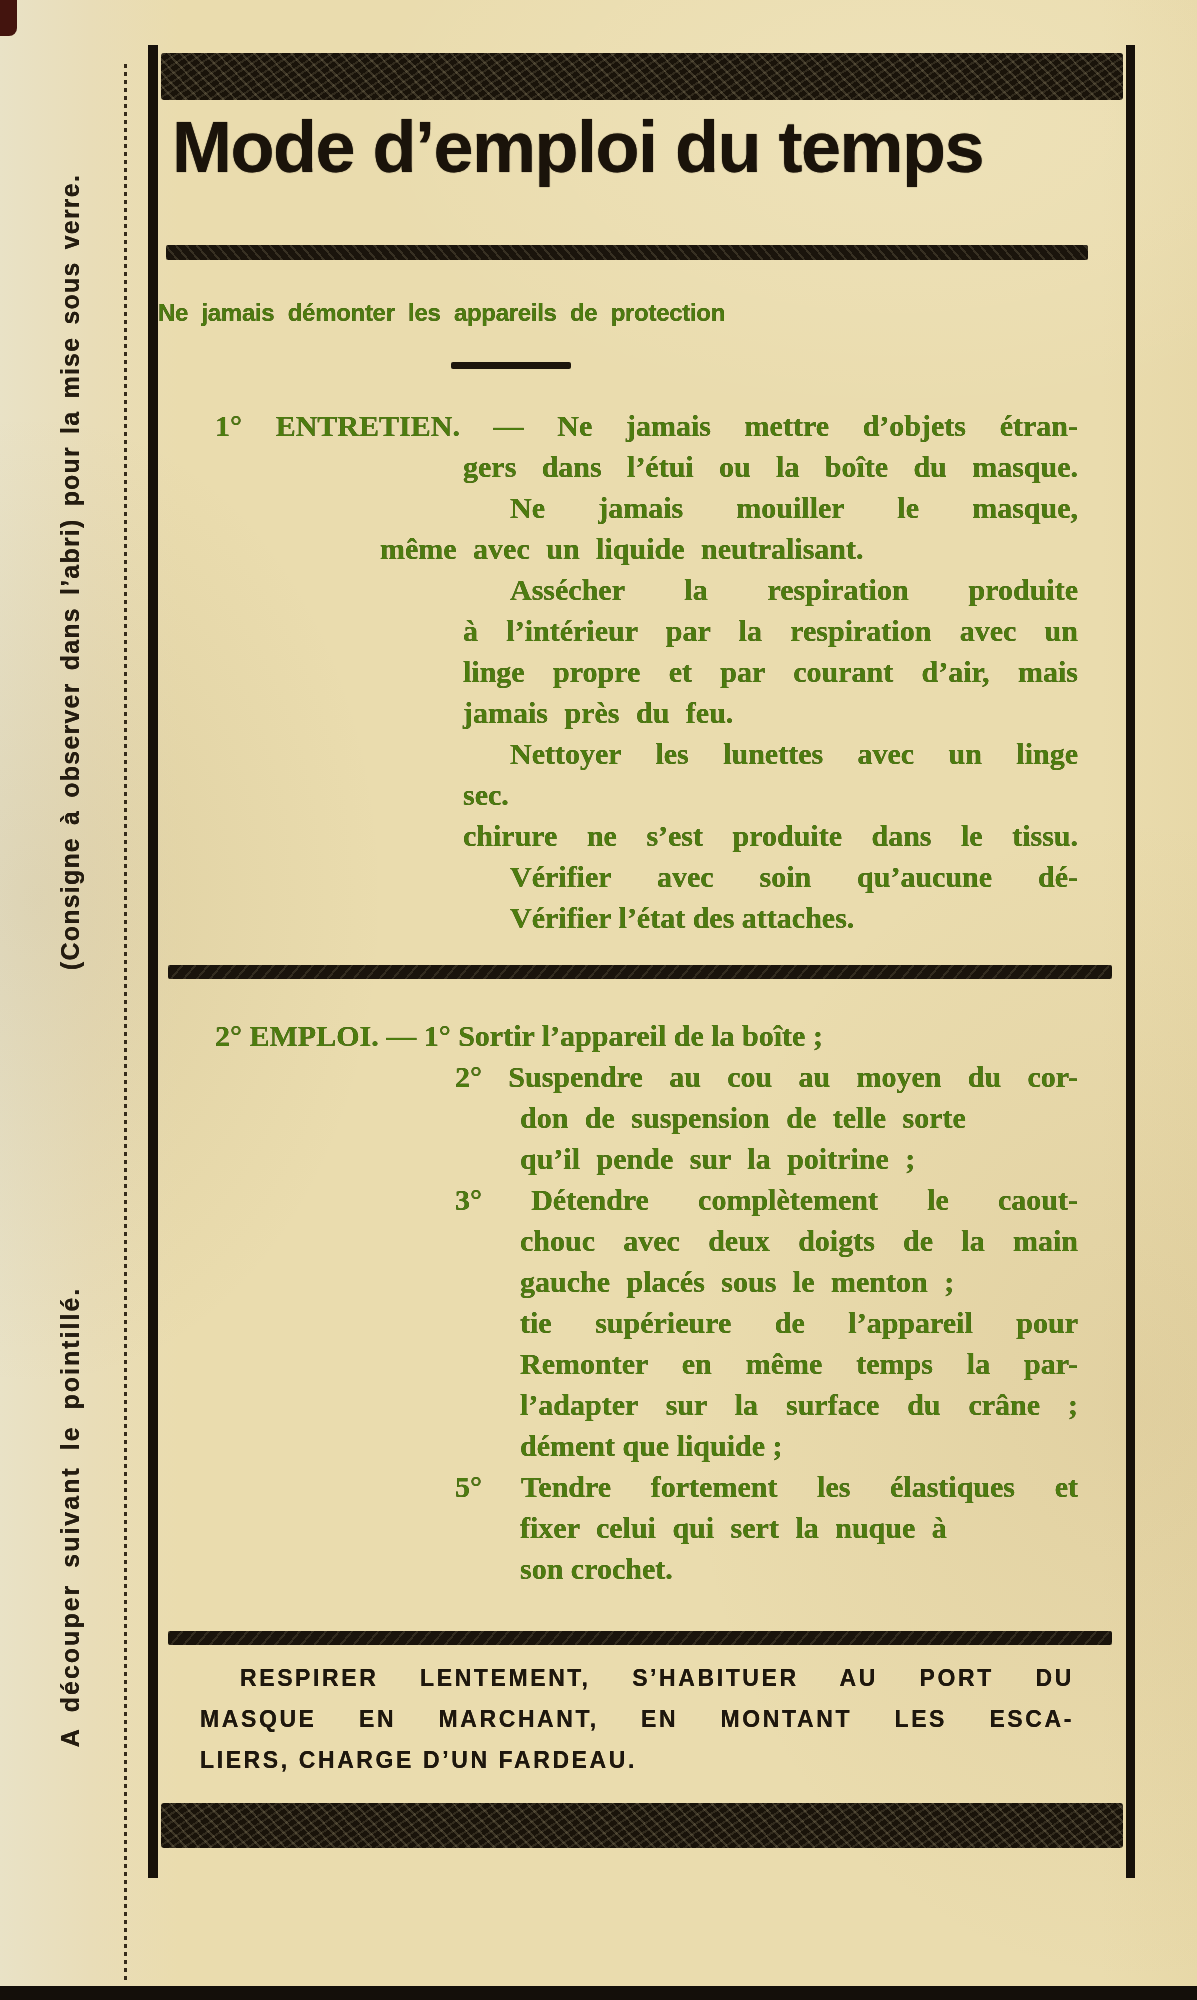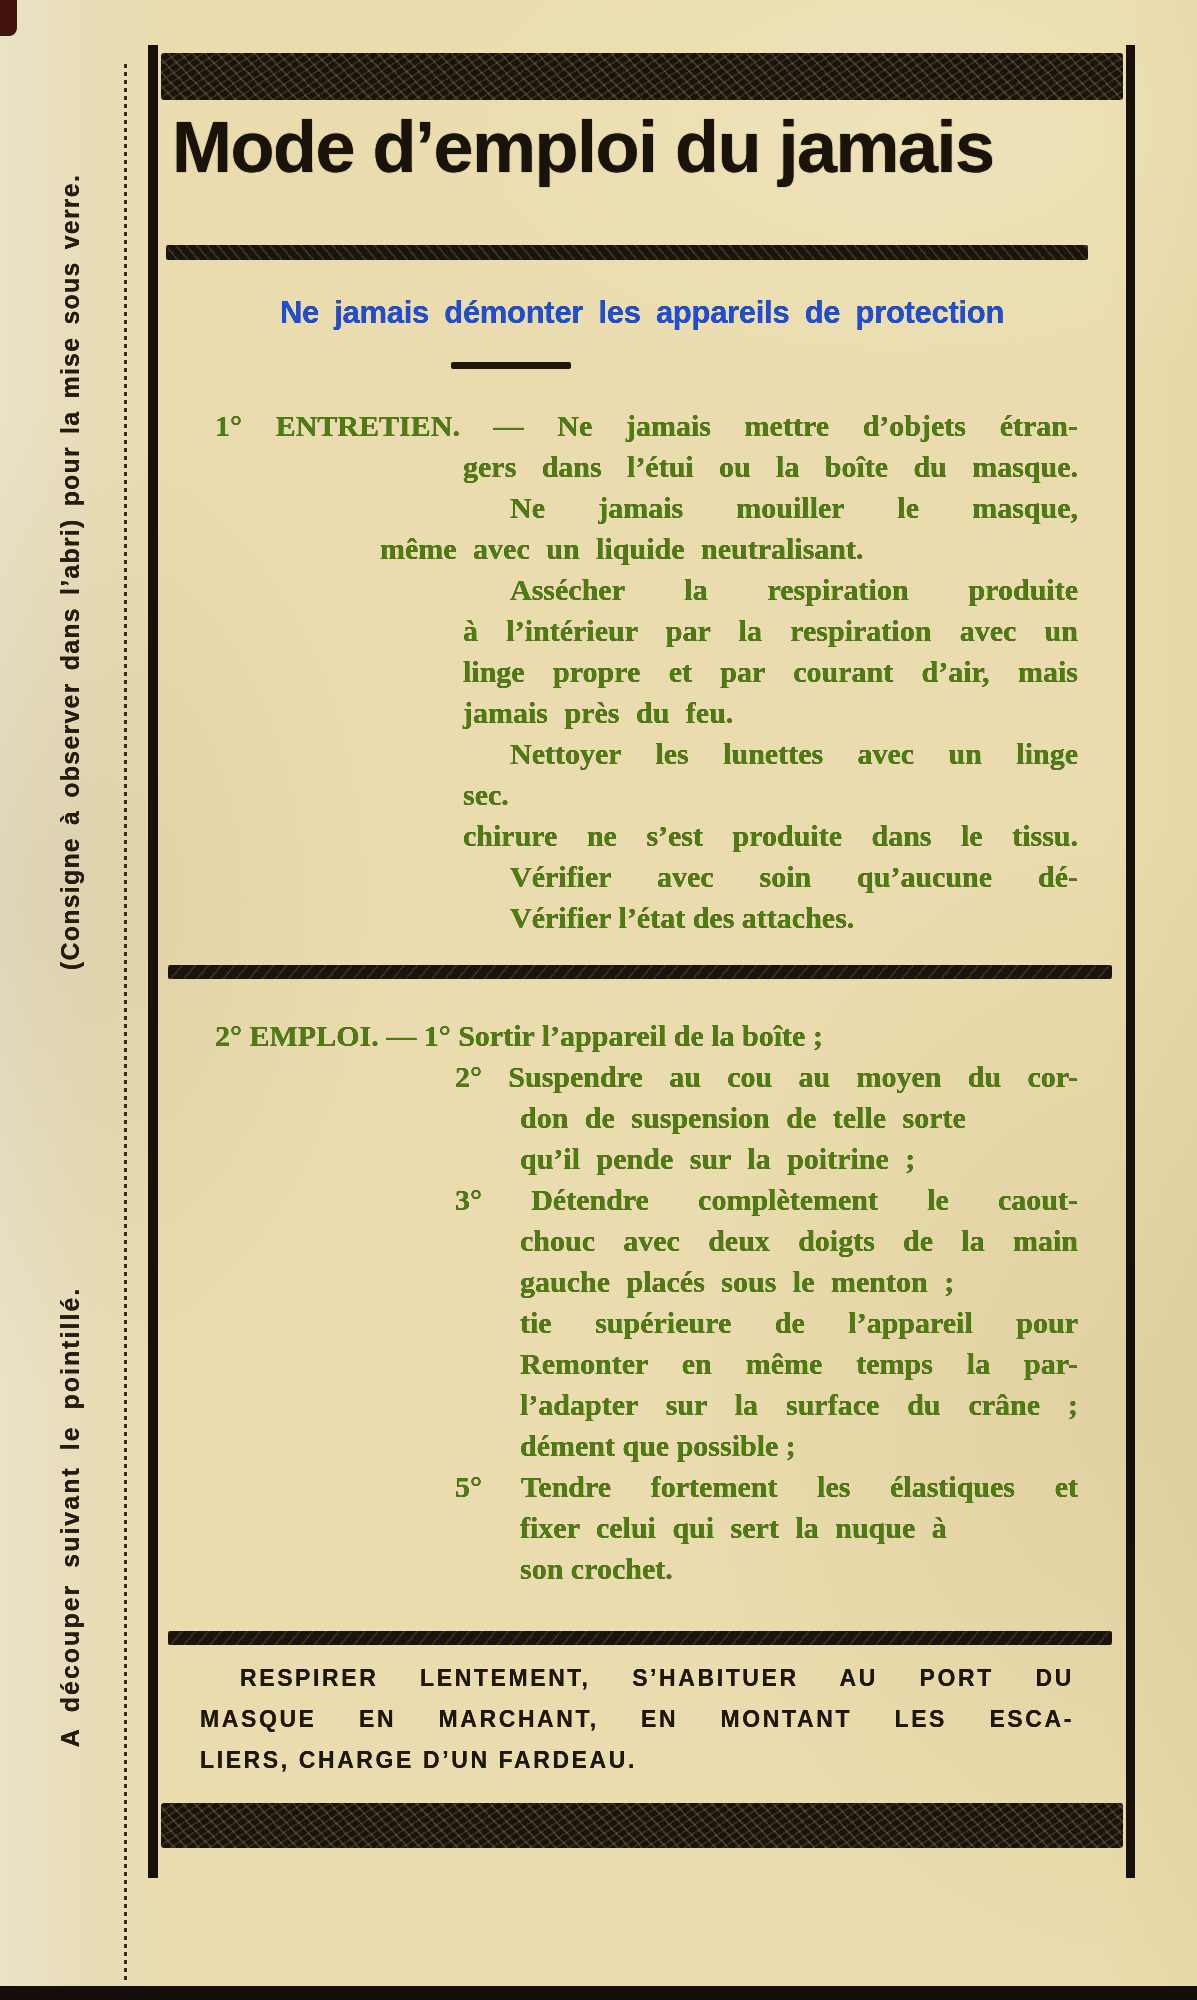--- a/index.html
+++ b/index.html
@@ -48,24 +48,24 @@
     font-size:72px;line-height:86px;letter-spacing:-1.5px;
     color:#1a130a;text-shadow:0 0 1px #1a130a;
     white-space:nowrap;
   }
   .rule-full{
     height:15px;margin:55px 38px 0 8px;border-radius:2px;
     background-color:#1a140c;
     background-image:repeating-linear-gradient(50deg, rgba(233,219,172,.14) 0 2px, rgba(0,0,0,0) 2px 8px);
   }
   .subtitle{
-    margin-top:33px;text-align:center;
+    margin-top:33px;text-align:left;
     font-family:"Liberation Sans", sans-serif;font-weight:700;
-    font-size:31px;line-height:40px;letter-spacing:-.3px;word-spacing:7px;
-    color:#1d4ed8;text-shadow:0 0 .6px #1d160c;
+    font-size:24px;line-height:40px;letter-spacing:-.3px;word-spacing:7px;
+    color:#4d7c0f;text-shadow:0 0 .6px #1d160c;
   }
   .rule-short{width:120px;height:7px;background:#1d160c;margin:29px 0 0 293px;border-radius:2px;}
   .sec{
     padding:0 48px 0 57px;
     font-size:30px;line-height:41px;font-weight:700;
     color:#4d7c0f;text-shadow:0 0 .5px #231b10;
   }
   .sec-1{margin-top:36px;}
   .sec-2{margin-top:36px;}
   .line{text-align:left;}
@@ -95,21 +95,21 @@
 
 <div class="corner-mark"></div>
 <div class="cut-line"></div>
 
 <div class="vtext vtext-top">(Consigne à observer dans l’abri) pour la mise sous verre.</div>
 <div class="vtext vtext-bottom">A découper suivant le pointillé.</div>
 
 <div class="box">
   <div class="band"></div>
 
-  <div class="title">Mode d’emploi du jamais</div>
+  <div class="title">Mode d’emploi du temps</div>
 
   <div class="rule-full"></div>
 
   <div class="subtitle">Ne jamais démonter les appareils de protection</div>
 
   <div class="rule-short"></div>
 
   <div class="sec sec-1">
     <div class="line j">
       <span>1° ENTRETIEN. — </span><span>Ne jamais mettre d’objets étran-</span>
@@ -141,21 +141,21 @@
 
     <div class="line num j">2° Suspendre au cou au moyen du cor-</div>
         <div class="line cont ws">don de suspension de telle sorte</div>
         <div class="line cont ws">qu’il pende sur la poitrine ;</div>
         <div class="line num j">3° Détendre complètement le caout-</div>
         <div class="line cont j">chouc avec deux doigts de la main</div>
         <div class="line cont ws">gauche placés sous le menton ;</div>
         <div class="line cont j">tie supérieure de l’appareil pour</div>
         <div class="line cont j">Remonter en même temps la par-</div>
         <div class="line cont j">l’adapter sur la surface du crâne ;</div>
-        <div class="line cont">dément que possible ;</div>
+        <div class="line cont">dément que liquide ;</div>
         <div class="line num j">5° Tendre fortement les élastiques et</div>
         <div class="line cont ws">fixer celui qui sert la nuque à</div>
         <div class="line cont">son crochet.</div>
       </div>
   </div>
 
   <div class="rule-mid rule-mid2"></div>
 
   <div class="footnote">
     <div>

